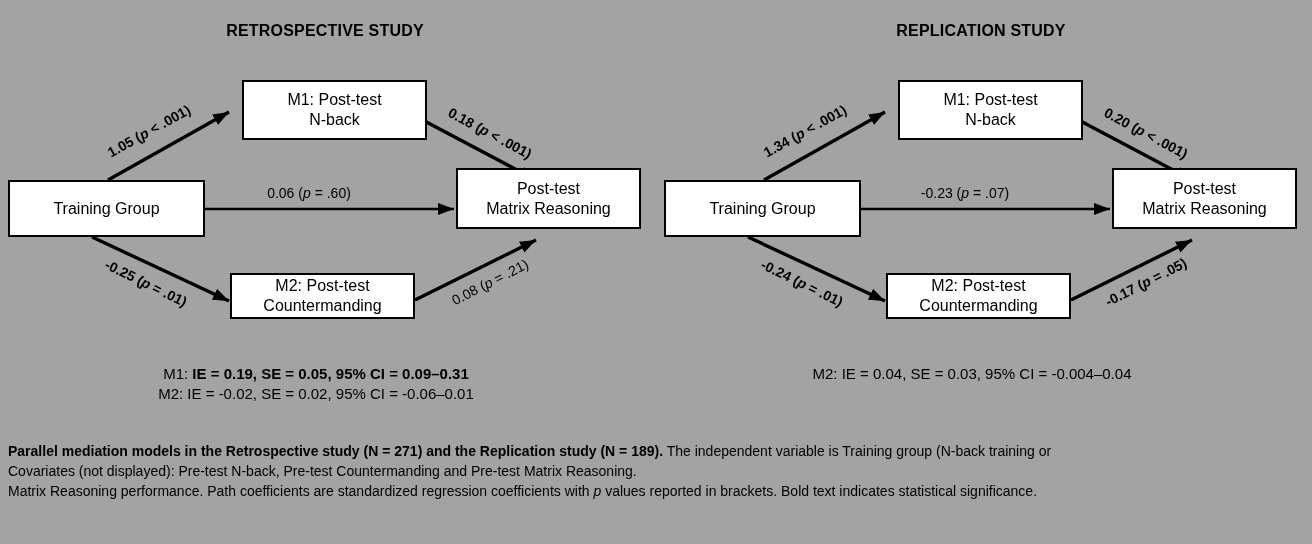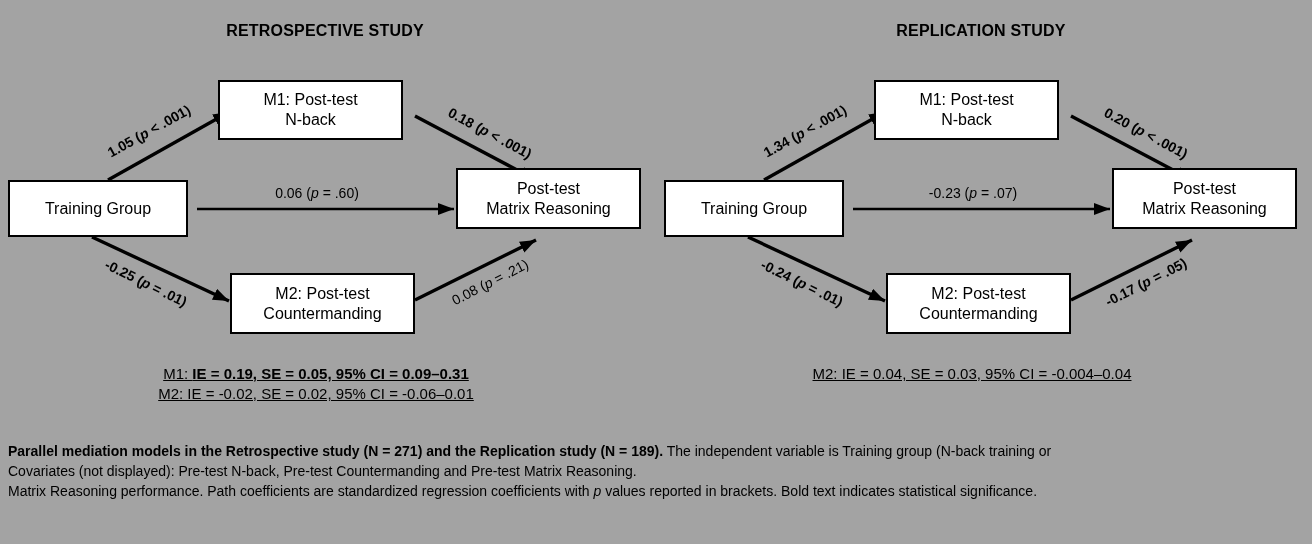--- a/index.html
+++ b/index.html
@@ -6,33 +6,33 @@
   body{width:1312px;height:544px;overflow:hidden;position:relative;
        font-family:"Liberation Sans","DejaVu Sans",sans-serif;color:#000;}
   .figure{position:absolute;left:0;top:0;width:1312px;height:544px;background:#a3a3a3;}
   .panel{position:absolute;top:0;width:656px;height:432px;}
   .panel-title{position:absolute;top:22px;left:0;width:650px;text-align:center;
                font-size:16px;font-weight:bold;letter-spacing:.2px;}
   .arrows{position:absolute;left:0;top:0;z-index:1;}
   .box{position:absolute;z-index:2;box-sizing:border-box;background:#fff;
        border:2.6px solid #000;display:flex;align-items:center;justify-content:center;
        text-align:center;font-size:16px;line-height:20px;white-space:pre-line;}
-  .box-iv{left:8px;top:180px;width:180px;height:57px;}
-  .box-m1{left:218px;top:80px;width:185px;height:60px;}
-  .box-m2{left:230px;top:273px;width:185px;height:61px;}
+  .box-iv{left:8px;top:180px;width:197px;height:57px;}
+  .box-m1{left:242px;top:80px;width:185px;height:60px;}
+  .box-m2{left:230px;top:273px;width:185px;height:46px;}
   .box-dv{left:456px;top:168px;width:185px;height:61px;}
   .plabel{position:absolute;z-index:3;width:170px;text-align:center;font-size:14px;
           line-height:18px;white-space:nowrap;transform-origin:50% 50%;}
   .lbl-iv-m1{left:64px;top:122px;transform:rotate(-29deg);}
   .lbl-m1-dv{left:405px;top:124px;transform:rotate(28deg);}
-  .lbl-direct{left:232px;top:184px;text-align:center;}
+  .lbl-direct{left:224px;top:184px;text-align:center;}
   .lbl-iv-m2{left:61px;top:274px;transform:rotate(26deg);}
   .lbl-m2-dv{left:405px;top:273px;transform:rotate(-27deg);}
   .summary{position:absolute;left:6px;top:364px;width:620px;text-align:center;
-           font-size:15px;line-height:20px;z-index:3;text-decoration:underline;}
+           font-size:15px;line-height:20px;z-index:3;}
   .caption{position:absolute;left:8px;top:441px;width:1300px;font-size:14px;
            line-height:20px;z-index:3;}
   .caption div{white-space:nowrap;}
   .b{font-weight:bold;}
   .i{font-style:italic;}
 </style>
 </head>
 <body>
 
 <div class="figure">

